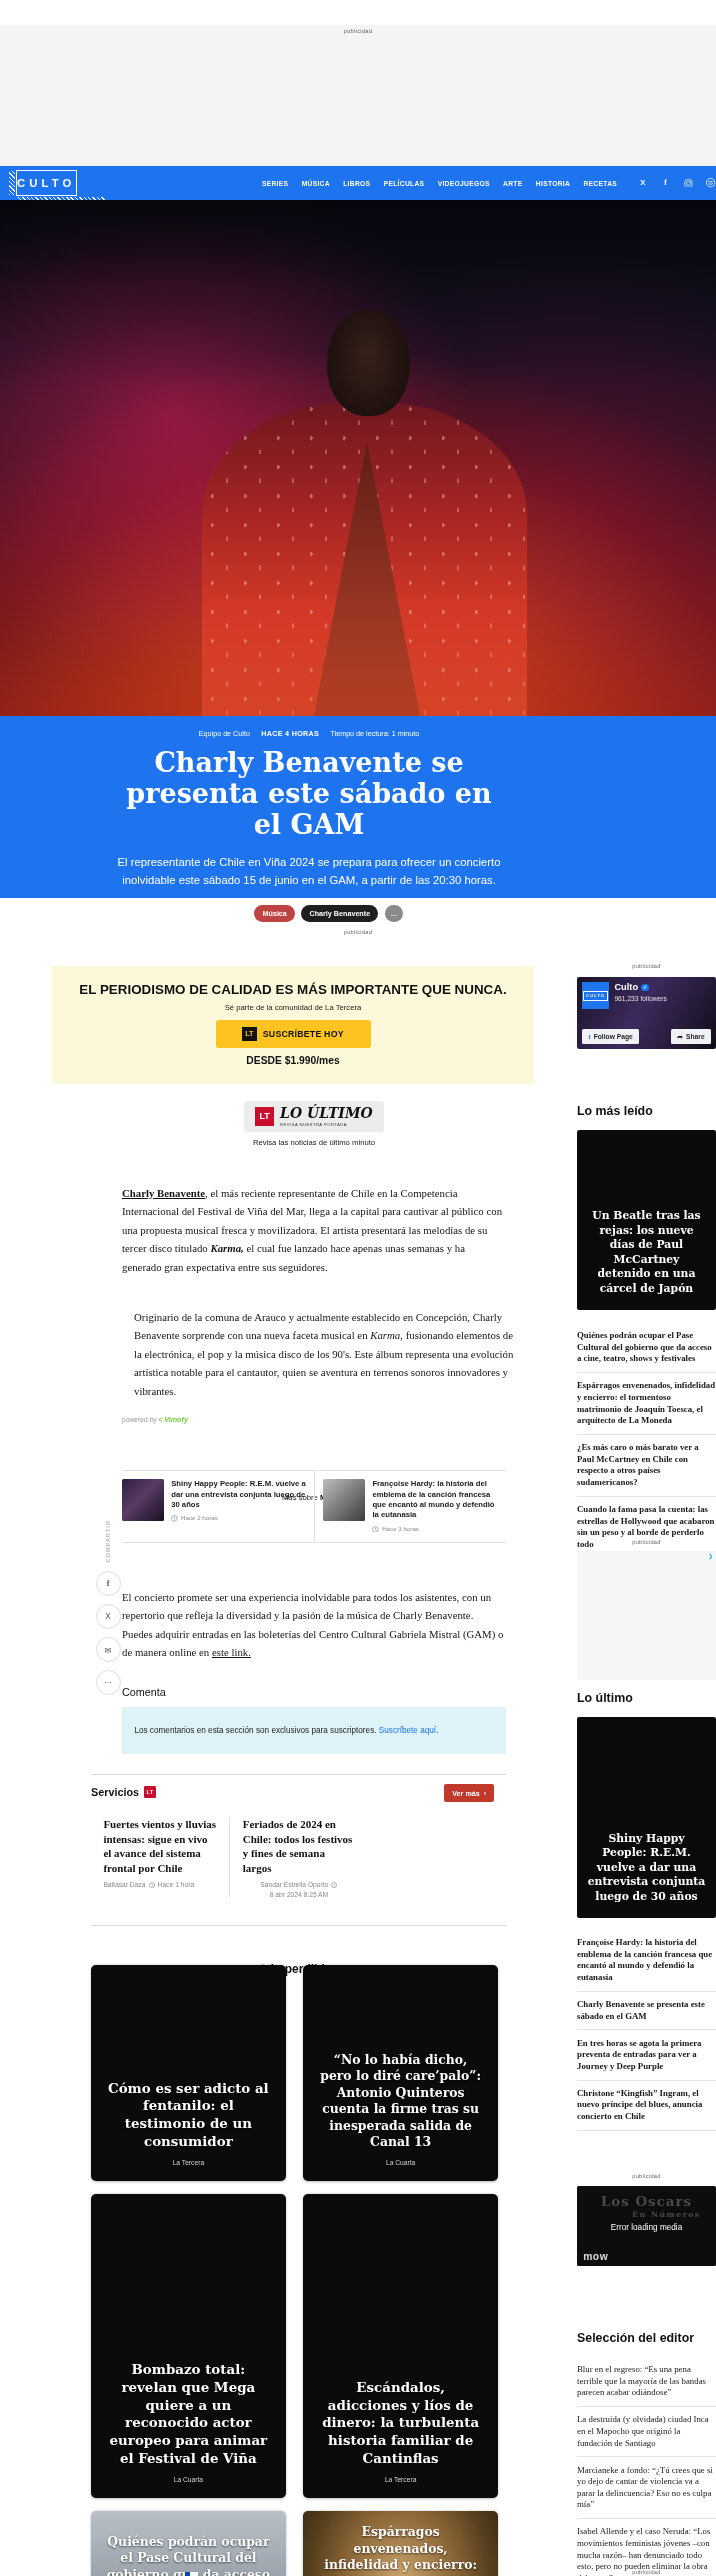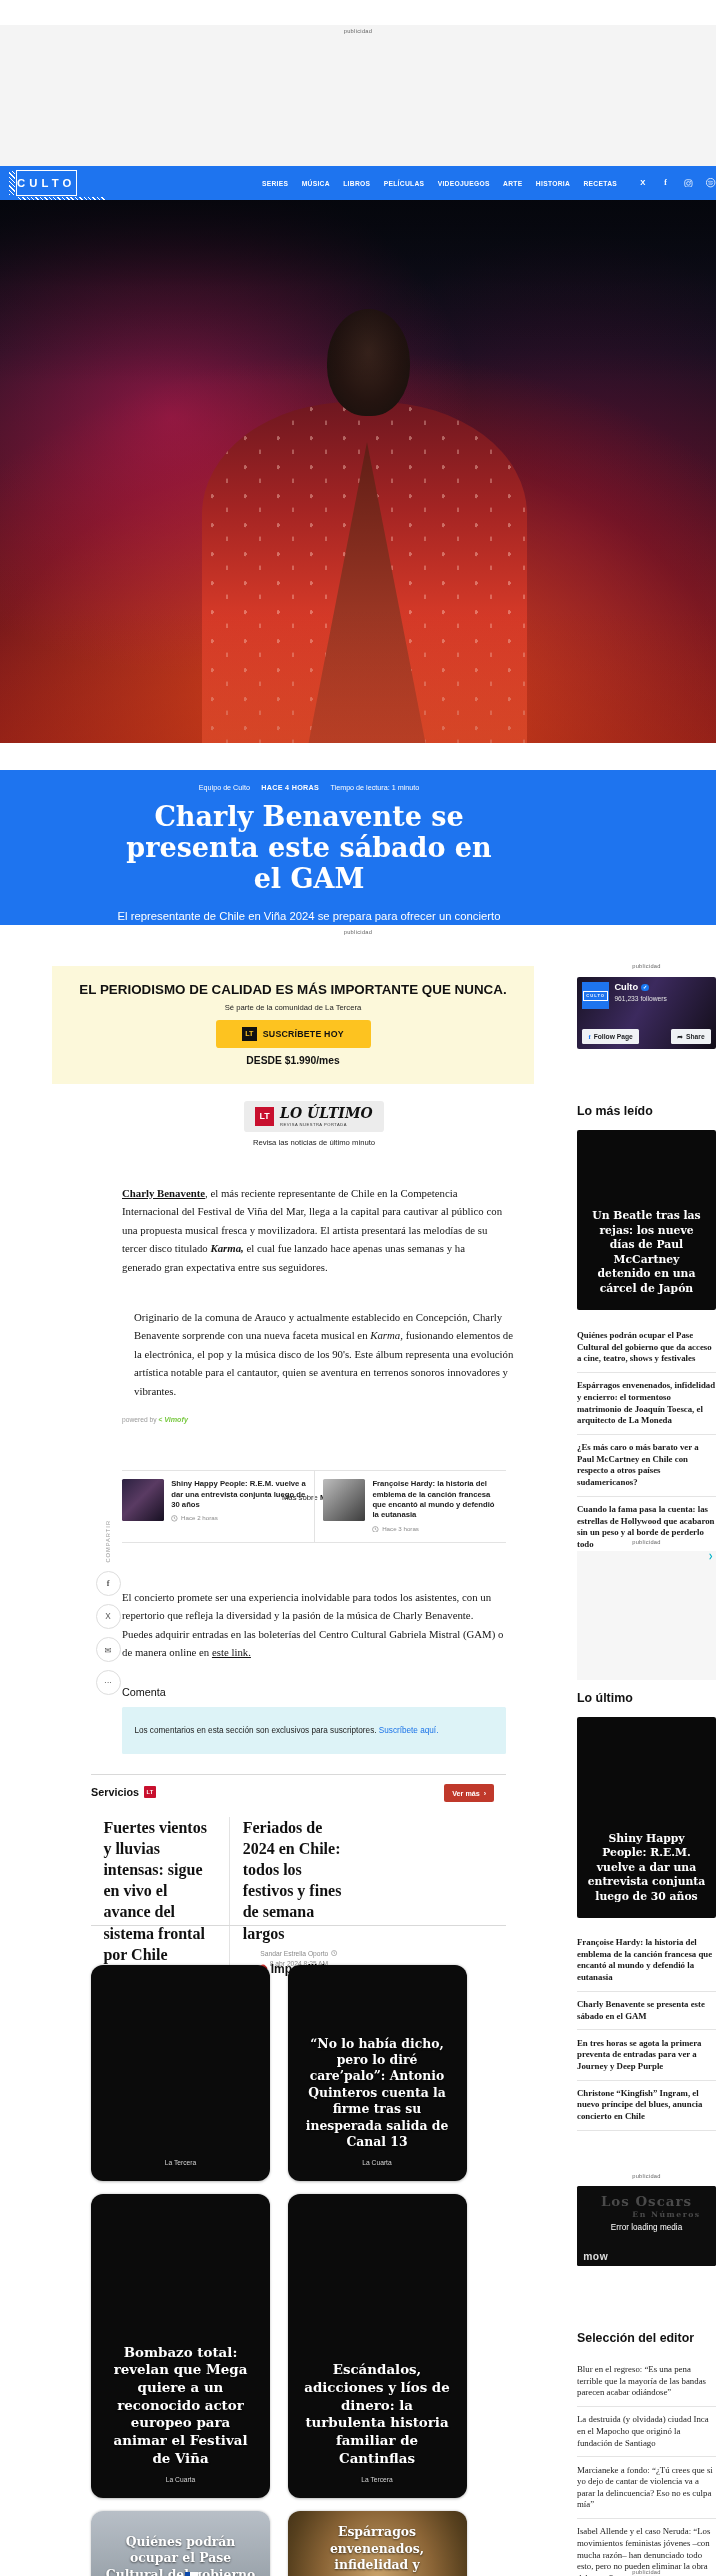--- a/index.html
+++ b/index.html
@@ -36,21 +36,21 @@
   .fig-body::before{content:"";position:absolute;inset:0;border-radius:inherit;opacity:.45;
     background-image:radial-gradient(3.1px 5.2px at 10.3px 7.2px,rgba(255,210,195,.9) 40%,transparent 46%),radial-gradient(3.1px 5.2px at 25px 20.6px,rgba(255,210,195,.75) 40%,transparent 46%);
     background-size:33px 29px;}
   .fig-chest{position:absolute;left:307px;top:242px;width:120px;height:309px;background:linear-gradient(180deg,#5f1d16,#c84a2e);
     clip-path:polygon(50% 0,100% 100%,0 100%);}
   .fig-head{position:absolute;left:327px;top:109px;width:83px;height:107px;border-radius:50% 50% 46% 46%;
     background:radial-gradient(ellipse at 50% 40%,#3a241c 0%,#241410 55%,#150f0b 100%);}
   .hero-shade{position:absolute;inset:0;background:linear-gradient(180deg,rgba(5,6,12,.9) 0%,rgba(5,6,12,.28) 16%,transparent 34%,transparent 75%,rgba(140,30,10,.25) 100%);}
 
   
-  .article-head{left:0;top:770px;width:716px;height:182px;background:#1e74ef;color:#fff;}
+  .article-head{left:0;top:716px;width:716px;height:182px;background:#1e74ef;color:#fff;}
   .ah-inner{margin-left:108px;width:402px;text-align:center;}
   .byline{padding-top:13.4px;font-size:7.2px;display:flex;justify-content:center;gap:11.3px;align-items:baseline;}
   .byline .hace{font-weight:800;letter-spacing:0.3px;}
   h1.title{font-family:"DejaVu Serif","Liberation Serif",serif;font-weight:700;font-size:27px;line-height:1.16;margin:8.2px 0 0 0;}
   .subtitle{font-size:11.3px;line-height:1.62;margin-top:12.4px;font-weight:400;}
   .tags{margin-top:15.5px;display:flex;justify-content:center;align-items:center;gap:6.2px;}
   .tag-brand{font-weight:800;font-size:8.2px;letter-spacing:0.5px;margin-right:3.1px;}
   .pill{font-size:7.2px;font-weight:700;padding:4.1px 8.2px;border-radius:9.3px;color:#fff;}
   .pill.red{background:#c04343;}
   .pill.dark{background:#1f1f1f;}
@@ -108,29 +108,29 @@
   .cyanbox{left:70px;top:741px;width:384px;height:47px;background:#ddf3f7;border-radius:1.5px;display:flex;align-items:center;padding:0 12.4px;box-sizing:border-box;font-size:8.2px;color:#222;}
   .cyanbox a{color:#1a73e8;}
 
   .div1{left:39px;top:808px;width:415px;border-top:0.5px solid #d9d9d9;}
   .serv-head{left:39px;top:820px;display:flex;align-items:center;gap:5.2px;font-size:10.8px;font-weight:800;color:#111;}
   .serv-head .lt-sq{width:11.3px;height:11.3px;font-size:5.7px;background:#c8102e;color:#fff;border-radius:1px;}
   .vermas{left:392px;top:818px;background:#c0392b;color:#fff;font-size:7.2px;font-weight:600;padding:4.6px 8.2px;border-radius:2.1px;display:flex;align-items:center;gap:4.1px;cursor:pointer;}
   .serv-cards{left:39px;top:851px;width:415px;display:flex;}
   .serv-card{width:33.33%;padding:0 12.4px;box-sizing:border-box;cursor:pointer;}
   .serv-card+.serv-card{border-left:0.5px solid #e3e3e3;}
-  .serv-title{font-family:"Liberation Serif",serif;font-weight:700;font-size:16px;line-height:1.32;color:#111;}
+  .serv-title{font-family:"Liberation Serif",serif;font-weight:700;font-size:11px;line-height:1.32;color:#111;}
   .serv-meta{font-size:6.7px;color:#8a8a8a;margin-top:6.2px;display:flex;flex-wrap:wrap;gap:3.1px;align-items:center;}
   .div2{left:39px;top:959px;width:415px;border-top:0.5px solid #d9d9d9;}
 
   .imp-head{left:39px;top:972px;width:415px;text-align:center;font-size:12px;font-weight:800;color:#111;display:flex;justify-content:center;align-items:center;gap:4.1px;margin-top:24px;}
   .flame{width:7.7px;height:7.7px;background:linear-gradient(180deg,#e53935,#8e1414);border-radius:50% 50% 50% 0;transform:rotate(-45deg);display:inline-block;}
   .grid{left:39px;top:999px;width:407px;}
   .imp-row{display:flex;gap:17.5px;margin-bottom:13px;}
-  .imp-card{width:179px;border-radius:12px;overflow:hidden;display:flex;flex-direction:column;justify-content:flex-end;align-items:center;text-align:center;padding:15.5px 13.4px;box-sizing:border-box;box-shadow:0 0.5px 2.6px rgba(0,0,0,.28);position:relative;cursor:pointer;}
+  .imp-card{width:195px;border-radius:5px;overflow:hidden;display:flex;flex-direction:column;justify-content:flex-end;align-items:center;text-align:center;padding:15.5px 13.4px;box-sizing:border-box;box-shadow:0 0.5px 2.6px rgba(0,0,0,.28);position:relative;cursor:pointer;}
   .imp-title{font-family:"DejaVu Serif",serif;font-weight:700;font-size:13.4px;line-height:1.32;color:#fff;text-shadow:0 0.5px 2.1px rgba(0,0,0,.6);}
   .imp-src{font-size:6.7px;color:#d6d6d6;margin-top:8.2px;text-shadow:0 0.5px 1.5px rgba(0,0,0,.6);}
   .r1{height:216px;} .r2{height:304px;} .r3{height:178px;}
   .c-black{background:#0b0b0b;}
   .c-building{background:linear-gradient(180deg,#b8bfc7 0%,#9aa3ab 38%,#6b6f6e 62%,#2e2d2b 86%,#141413 100%);justify-content:flex-start;padding-top:23px;}
   .c-sepia{background:radial-gradient(124px 155px at 50% 38%,#caa36b 0%,#8a6436 45%,#57401e 72%,#2e2210 100%);justify-content:flex-start;padding-top:13.4px;}
   .chile-flag{position:absolute;top:61px;left:94px;width:13.4px;height:8.2px;background:
       linear-gradient(180deg,transparent 0 50%,#d52b1e 50% 100%),
       linear-gradient(90deg,#0b48ab 0 38%,#ffffff 38% 100%);}
 
@@ -357,20 +357,21 @@
       </div>
 
       <div class="mb div2"></div>
       <div class="mb imp-head">
         <span class="flame"></span>
         <span>Imperdibles</span>
       </div>
       <div class="mb grid">
         <div class="imp-row">
           <div class="imp-card c-black r1">
+            <div class="imp-title">Cómo es ser adicto al fentanilo: el testimonio de un consumidor</div>
             <div class="imp-src">La Tercera</div>
           </div>
           <div class="imp-card c-black r1">
             <div class="imp-title" style="font-size:12.4px;">“No lo había dicho, pero lo diré care’palo”: Antonio Quinteros cuenta la firme tras su inesperada salida de Canal 13</div>
             <div class="imp-src">La Cuarta</div>
           </div>
         </div>
         <div class="imp-row">
           <div class="imp-card c-black r2">
             <div class="imp-title">Bombazo total: revelan que Mega quiere a un reconocido actor europeo para animar el Festival de Viña</div>

